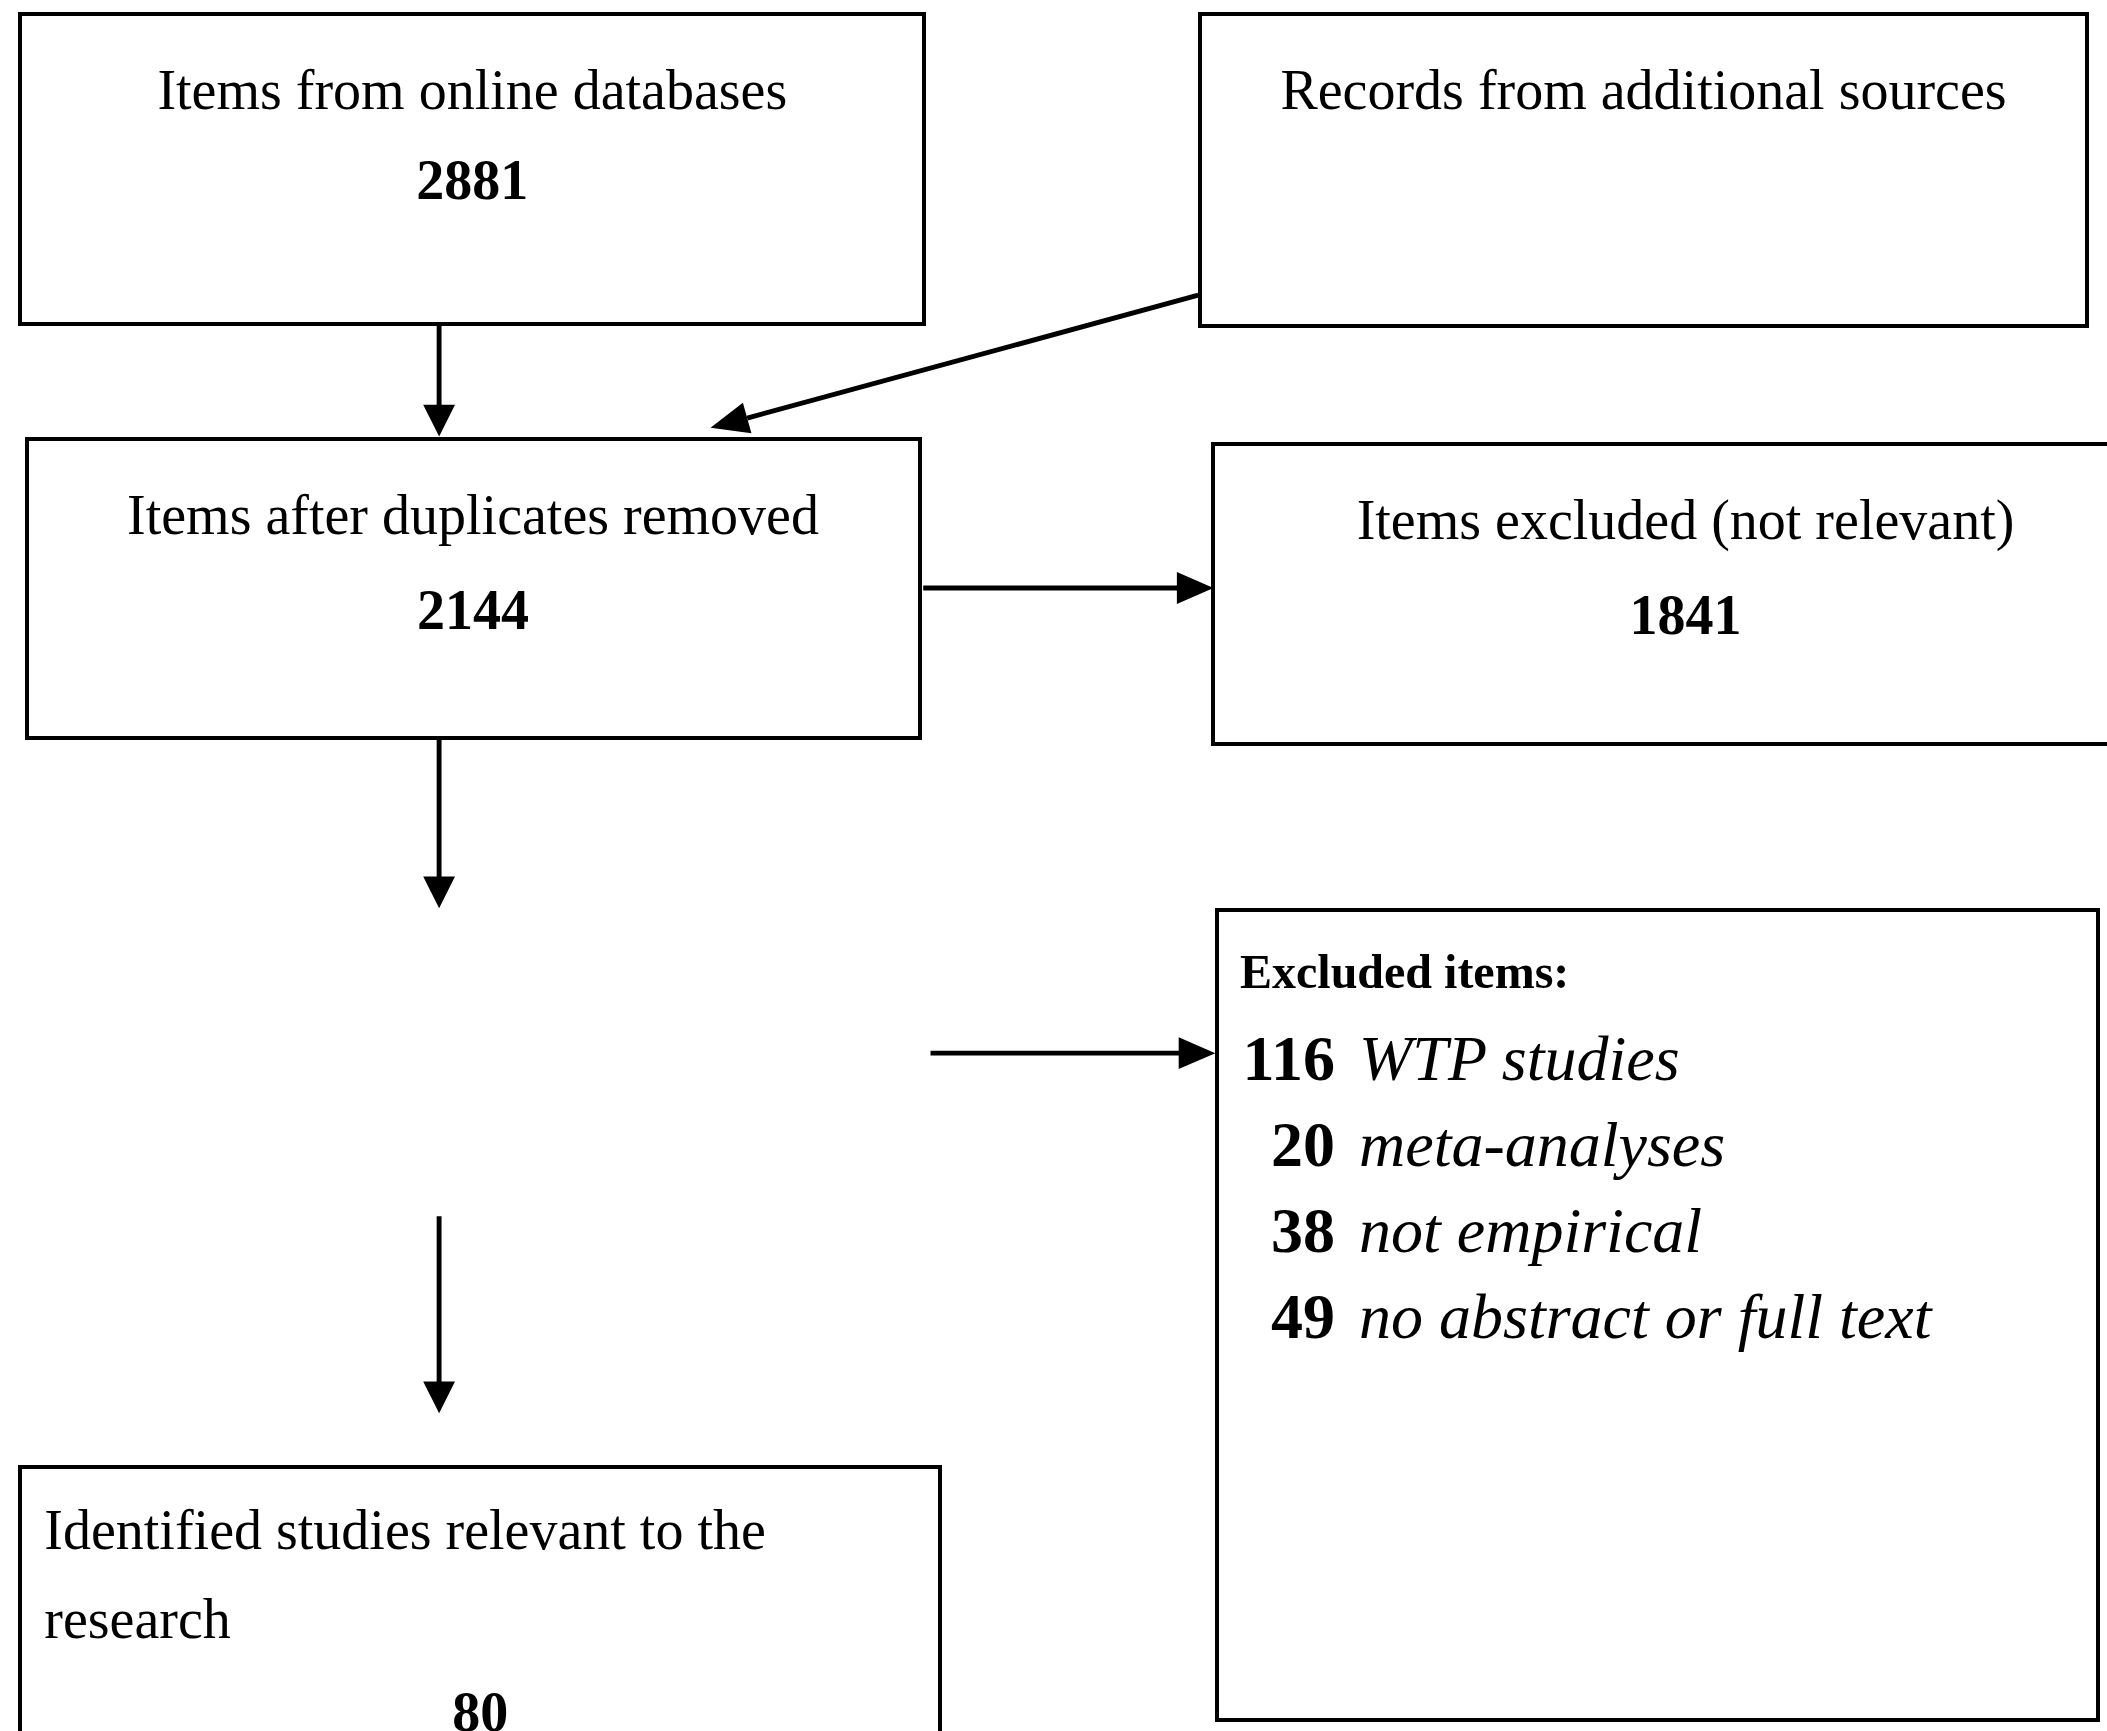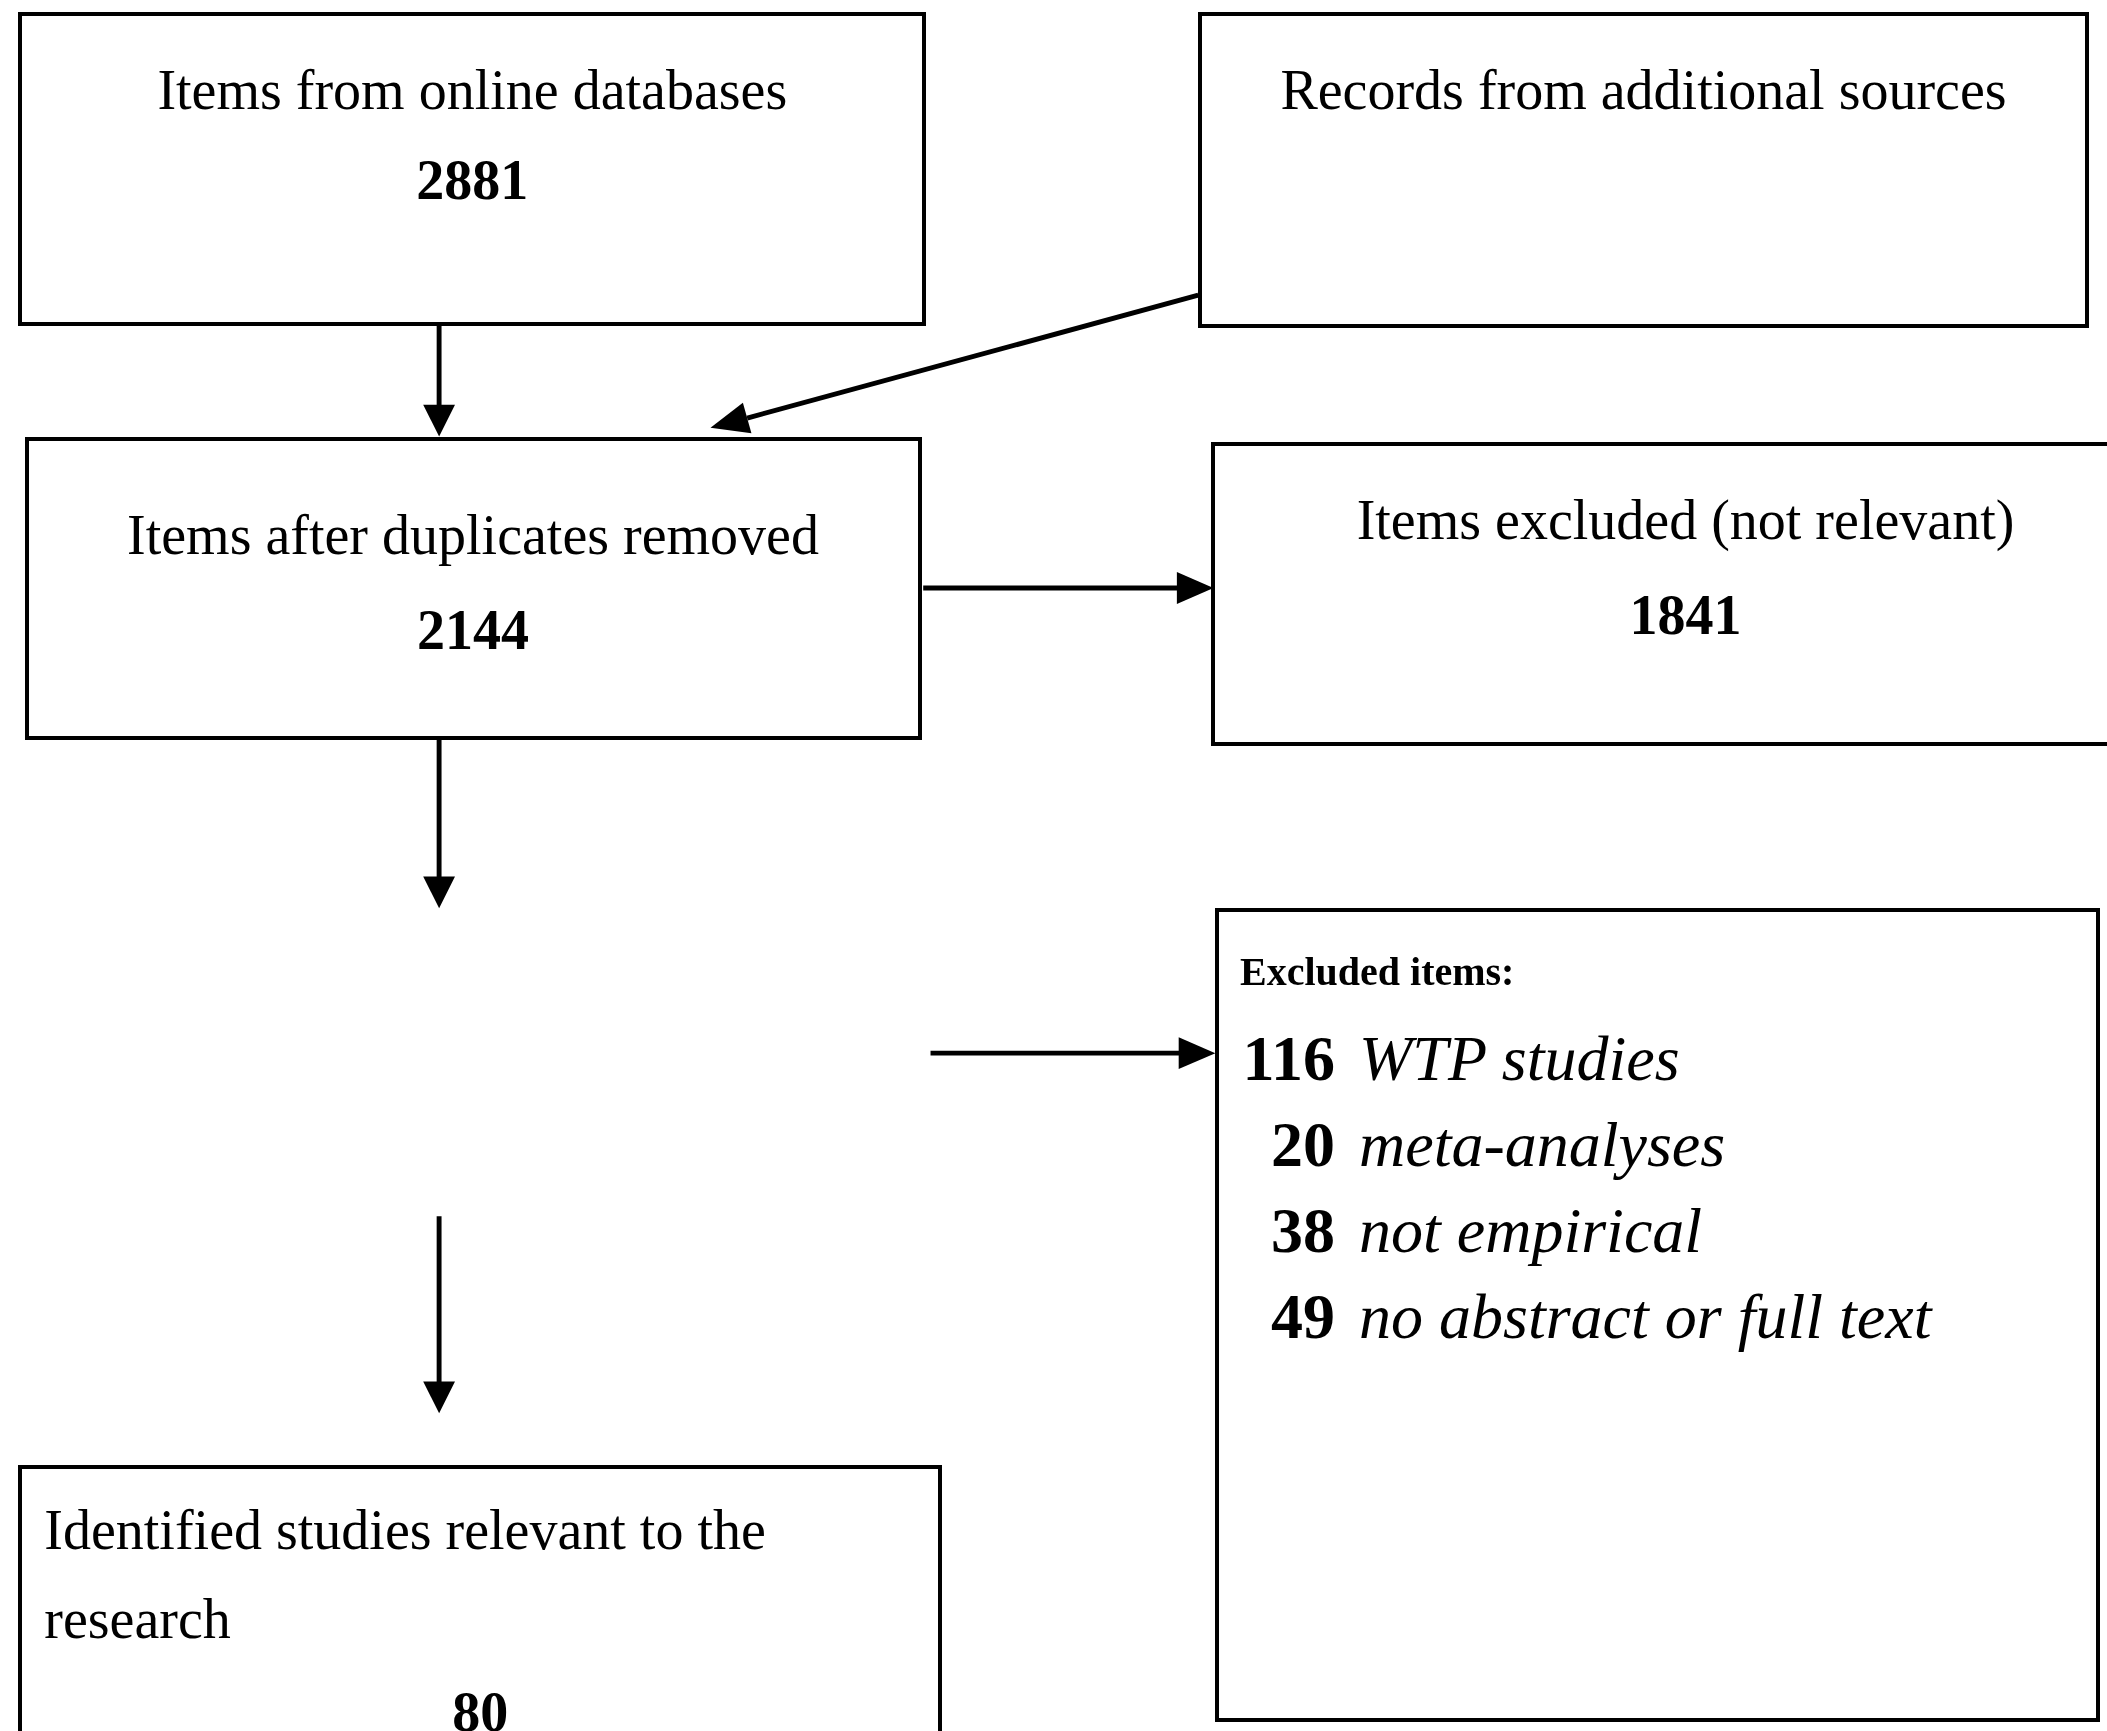--- a/index.html
+++ b/index.html
@@ -45,37 +45,37 @@
   #box-after-duplicates     { left: 24.5px;   top: 437px;  width: 897px; height: 303px; }
   #box-excluded-not-relevant{ left: 1211px; top: 442px;  width: 949px; height: 304px; }
   #box-in-depth-screening   { left: 24.5px;   top: 908px; width: 908px; height: 308px; }
   #box-excluded-items       { left: 1215px; top: 908px; width: 885px; height: 814px; }
   #box-identified-studies   { left: 18.3px;   top: 1465px; width: 924px; height: 309px; }
 
   
   #box-online-databases .box-title      { margin-top: 44px; }
   #box-online-databases .box-count      { margin-top: 29px; }
   #box-additional-sources .box-title    { margin-top: 44px; }
-  #box-after-duplicates .box-title      { margin-top: 64px; }
+  #box-after-duplicates .box-title      { margin-top: 44px; }
   #box-after-duplicates .box-count      { margin-top: 34px; }
   #box-excluded-not-relevant .box-title { margin-top: 44px; }
   #box-excluded-not-relevant .box-count { margin-top: 34px; }
   #box-in-depth-screening .title-line1  { margin-top: 44px; }
   #box-in-depth-screening .title-line2  { margin-top: 22.6px; }
   #box-in-depth-screening .box-count    { margin-top: 22.6px; }
   #box-identified-studies .title-line1  { margin-top: 31px; padding-left: 22px; text-align: left; }
   #box-identified-studies .title-line2  { margin-top: 27.5px; padding-left: 22px; text-align: left; }
   #box-identified-studies .box-count    { margin-top: 32px; }
 
   
   #box-excluded-items .box-heading {
     margin-top: 29px;
     padding-left: 21px;
     line-height: 61px;
-    font-size: 40px;
+    font-size: 48px;
     font-weight: bold;
     text-align: left;
   }
   #box-excluded-items .excluded-list { margin-top: 13.5px; }
   .excluded-row {
     display: flex;
     align-items: center;
     height: 86px;
     font-size: 64px;
   }

